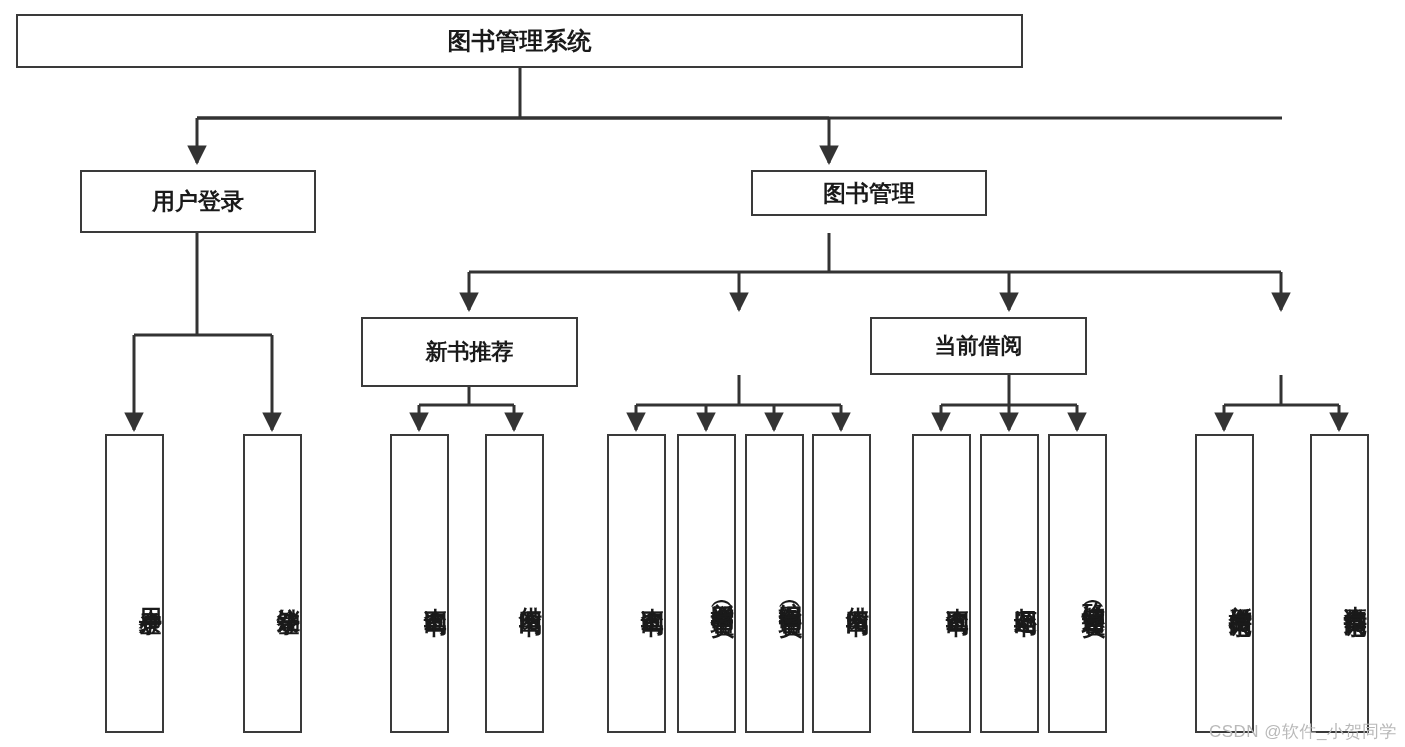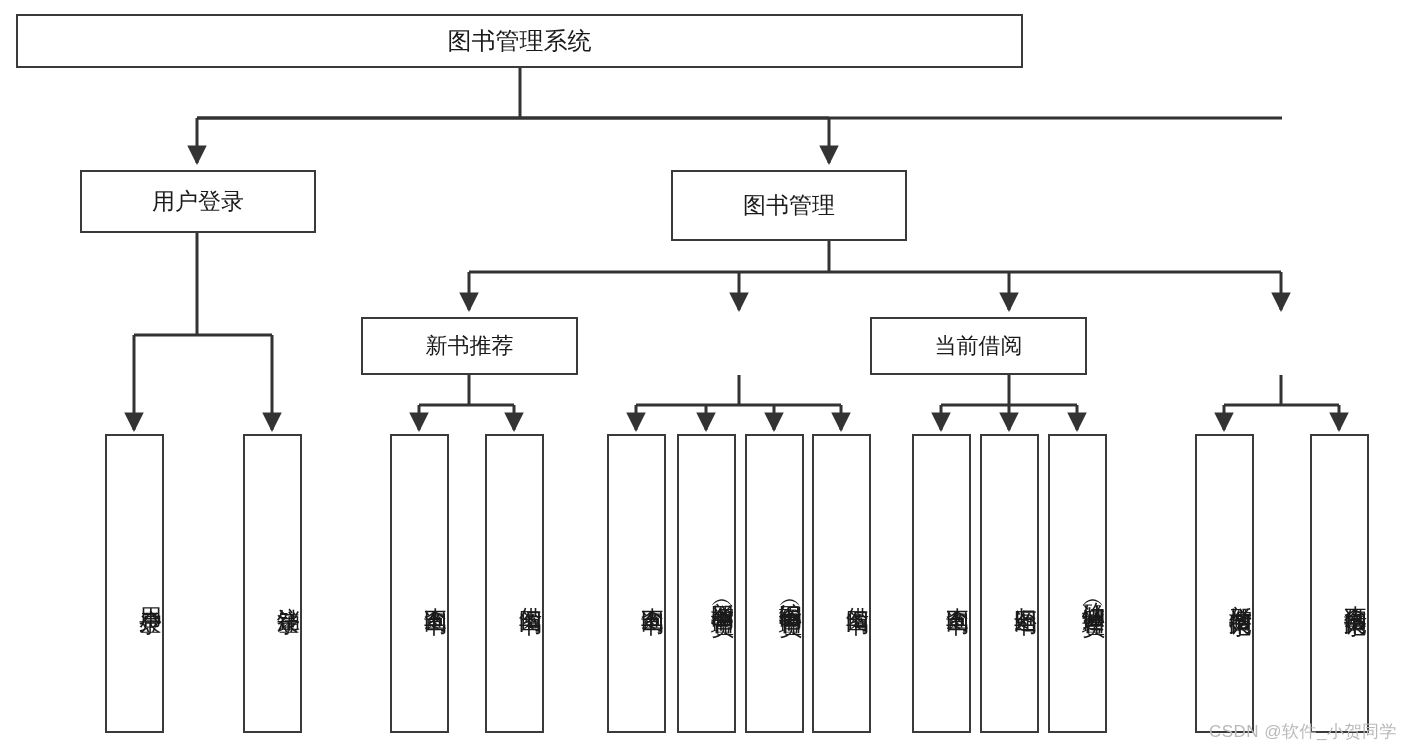--- a/index.html
+++ b/index.html
@@ -17,20 +17,21 @@
   .node{
     position:absolute;
     box-sizing:border-box;
     background:#ffffff;
     border:2.5px solid #3a3a3a;
     display:flex;
     align-items:center;
     justify-content:center;
     color:#1a1a1a;
     text-align:center;
+    font-weight:bold;
   }
   .node.root{font-size:24px;}
   .node.lvl1{font-size:23px;}
   .node.lvl2{font-size:22px;}
   .node.leaf{
     font-size:23px;
     writing-mode:vertical-rl;
     text-orientation:upright;
     letter-spacing:2px;
     align-items:flex-start;
@@ -112,25 +113,25 @@
     </g>
   </svg>
 
   <div class="node root" style="left:16px;top:14px;width:1007px;height:54px;">
     <span>图书管理系统</span>
   </div>
 
   <div class="node lvl1" style="left:80px;top:170px;width:236px;height:63px;">
     <span>用户登录</span>
   </div>
-  <div class="node lvl1" style="left:671px;top:170px;width:236px;height:71px;">
+  <div class="node lvl1" style="left:751px;top:170px;width:236px;height:46px;">
     <span>图书管理</span>
   </div>
 
-  <div class="node lvl2" style="left:361px;top:317px;width:217px;height:58px;">
+  <div class="node lvl2" style="left:361px;top:317px;width:217px;height:70px;">
     <span>新书推荐</span>
   </div>
   <div class="node lvl2" style="left:870px;top:317px;width:217px;height:58px;">
     <span>当前借阅</span>
   </div>
 
   <div class="node leaf" style="left:105px;top:434px;width:59px;height:299px;">
     <span>用户登录</span>
   </div>
   <div class="node leaf" style="left:243px;top:434px;width:59px;height:299px;">

